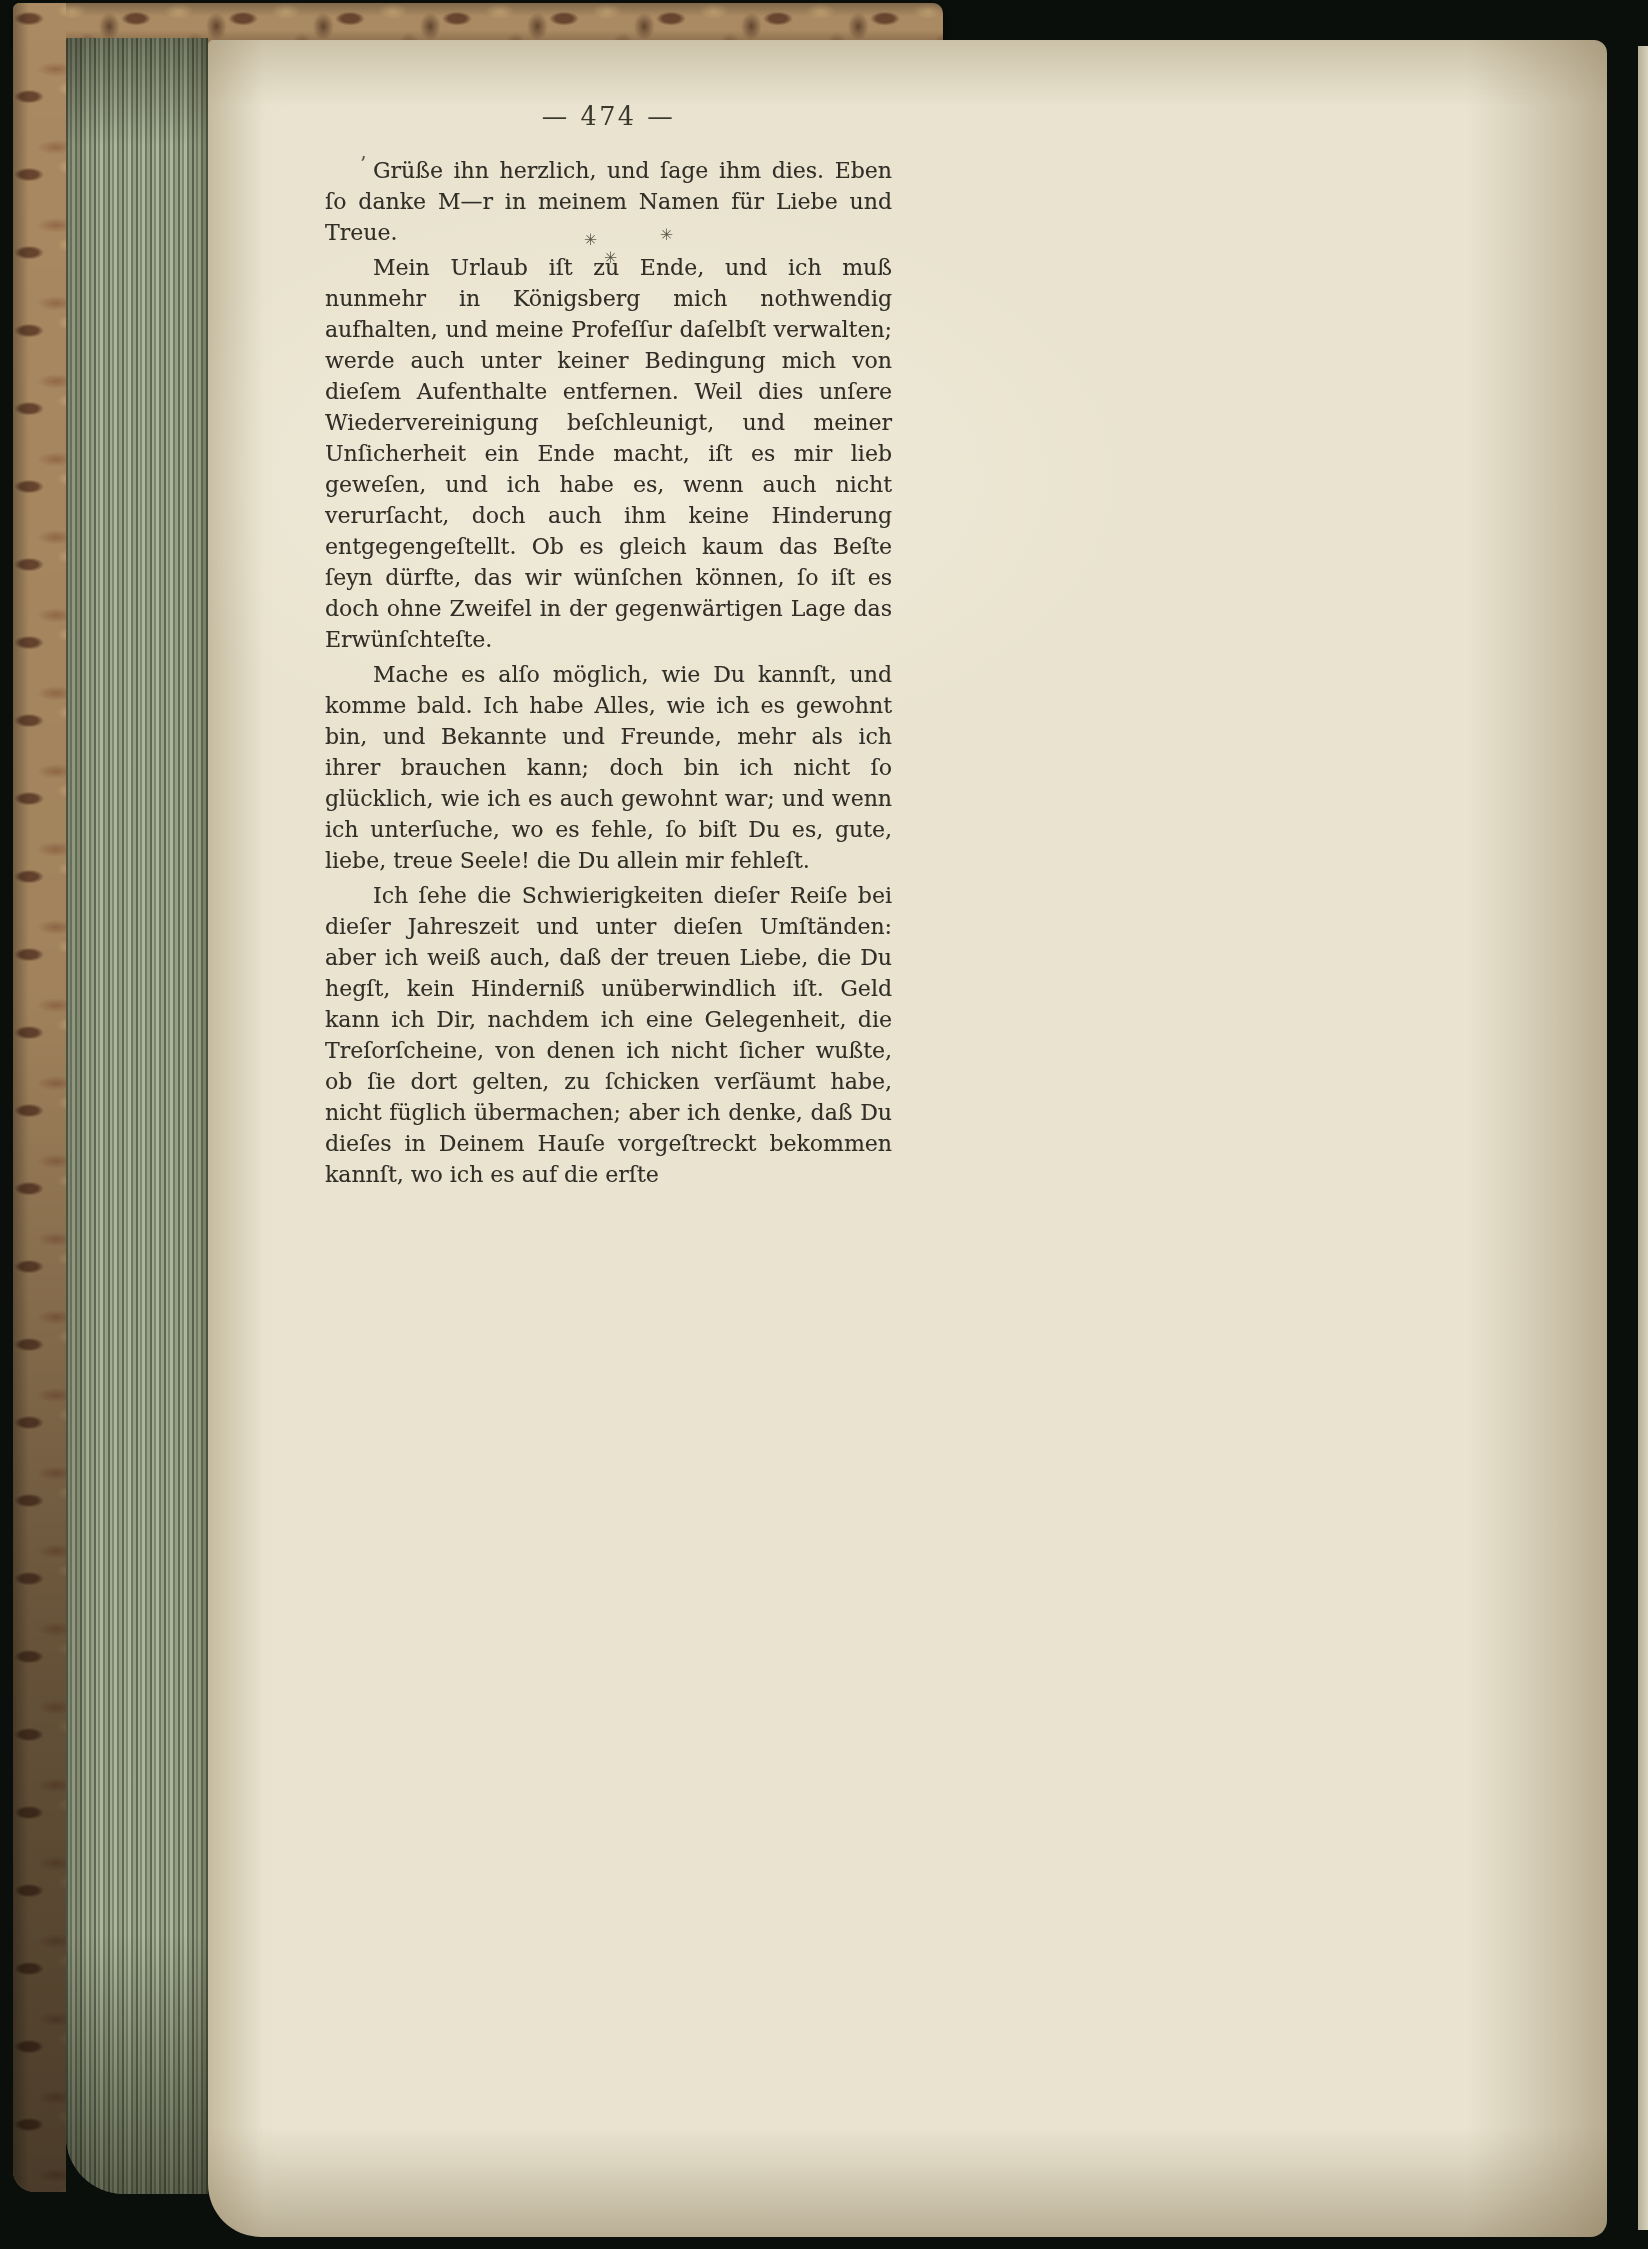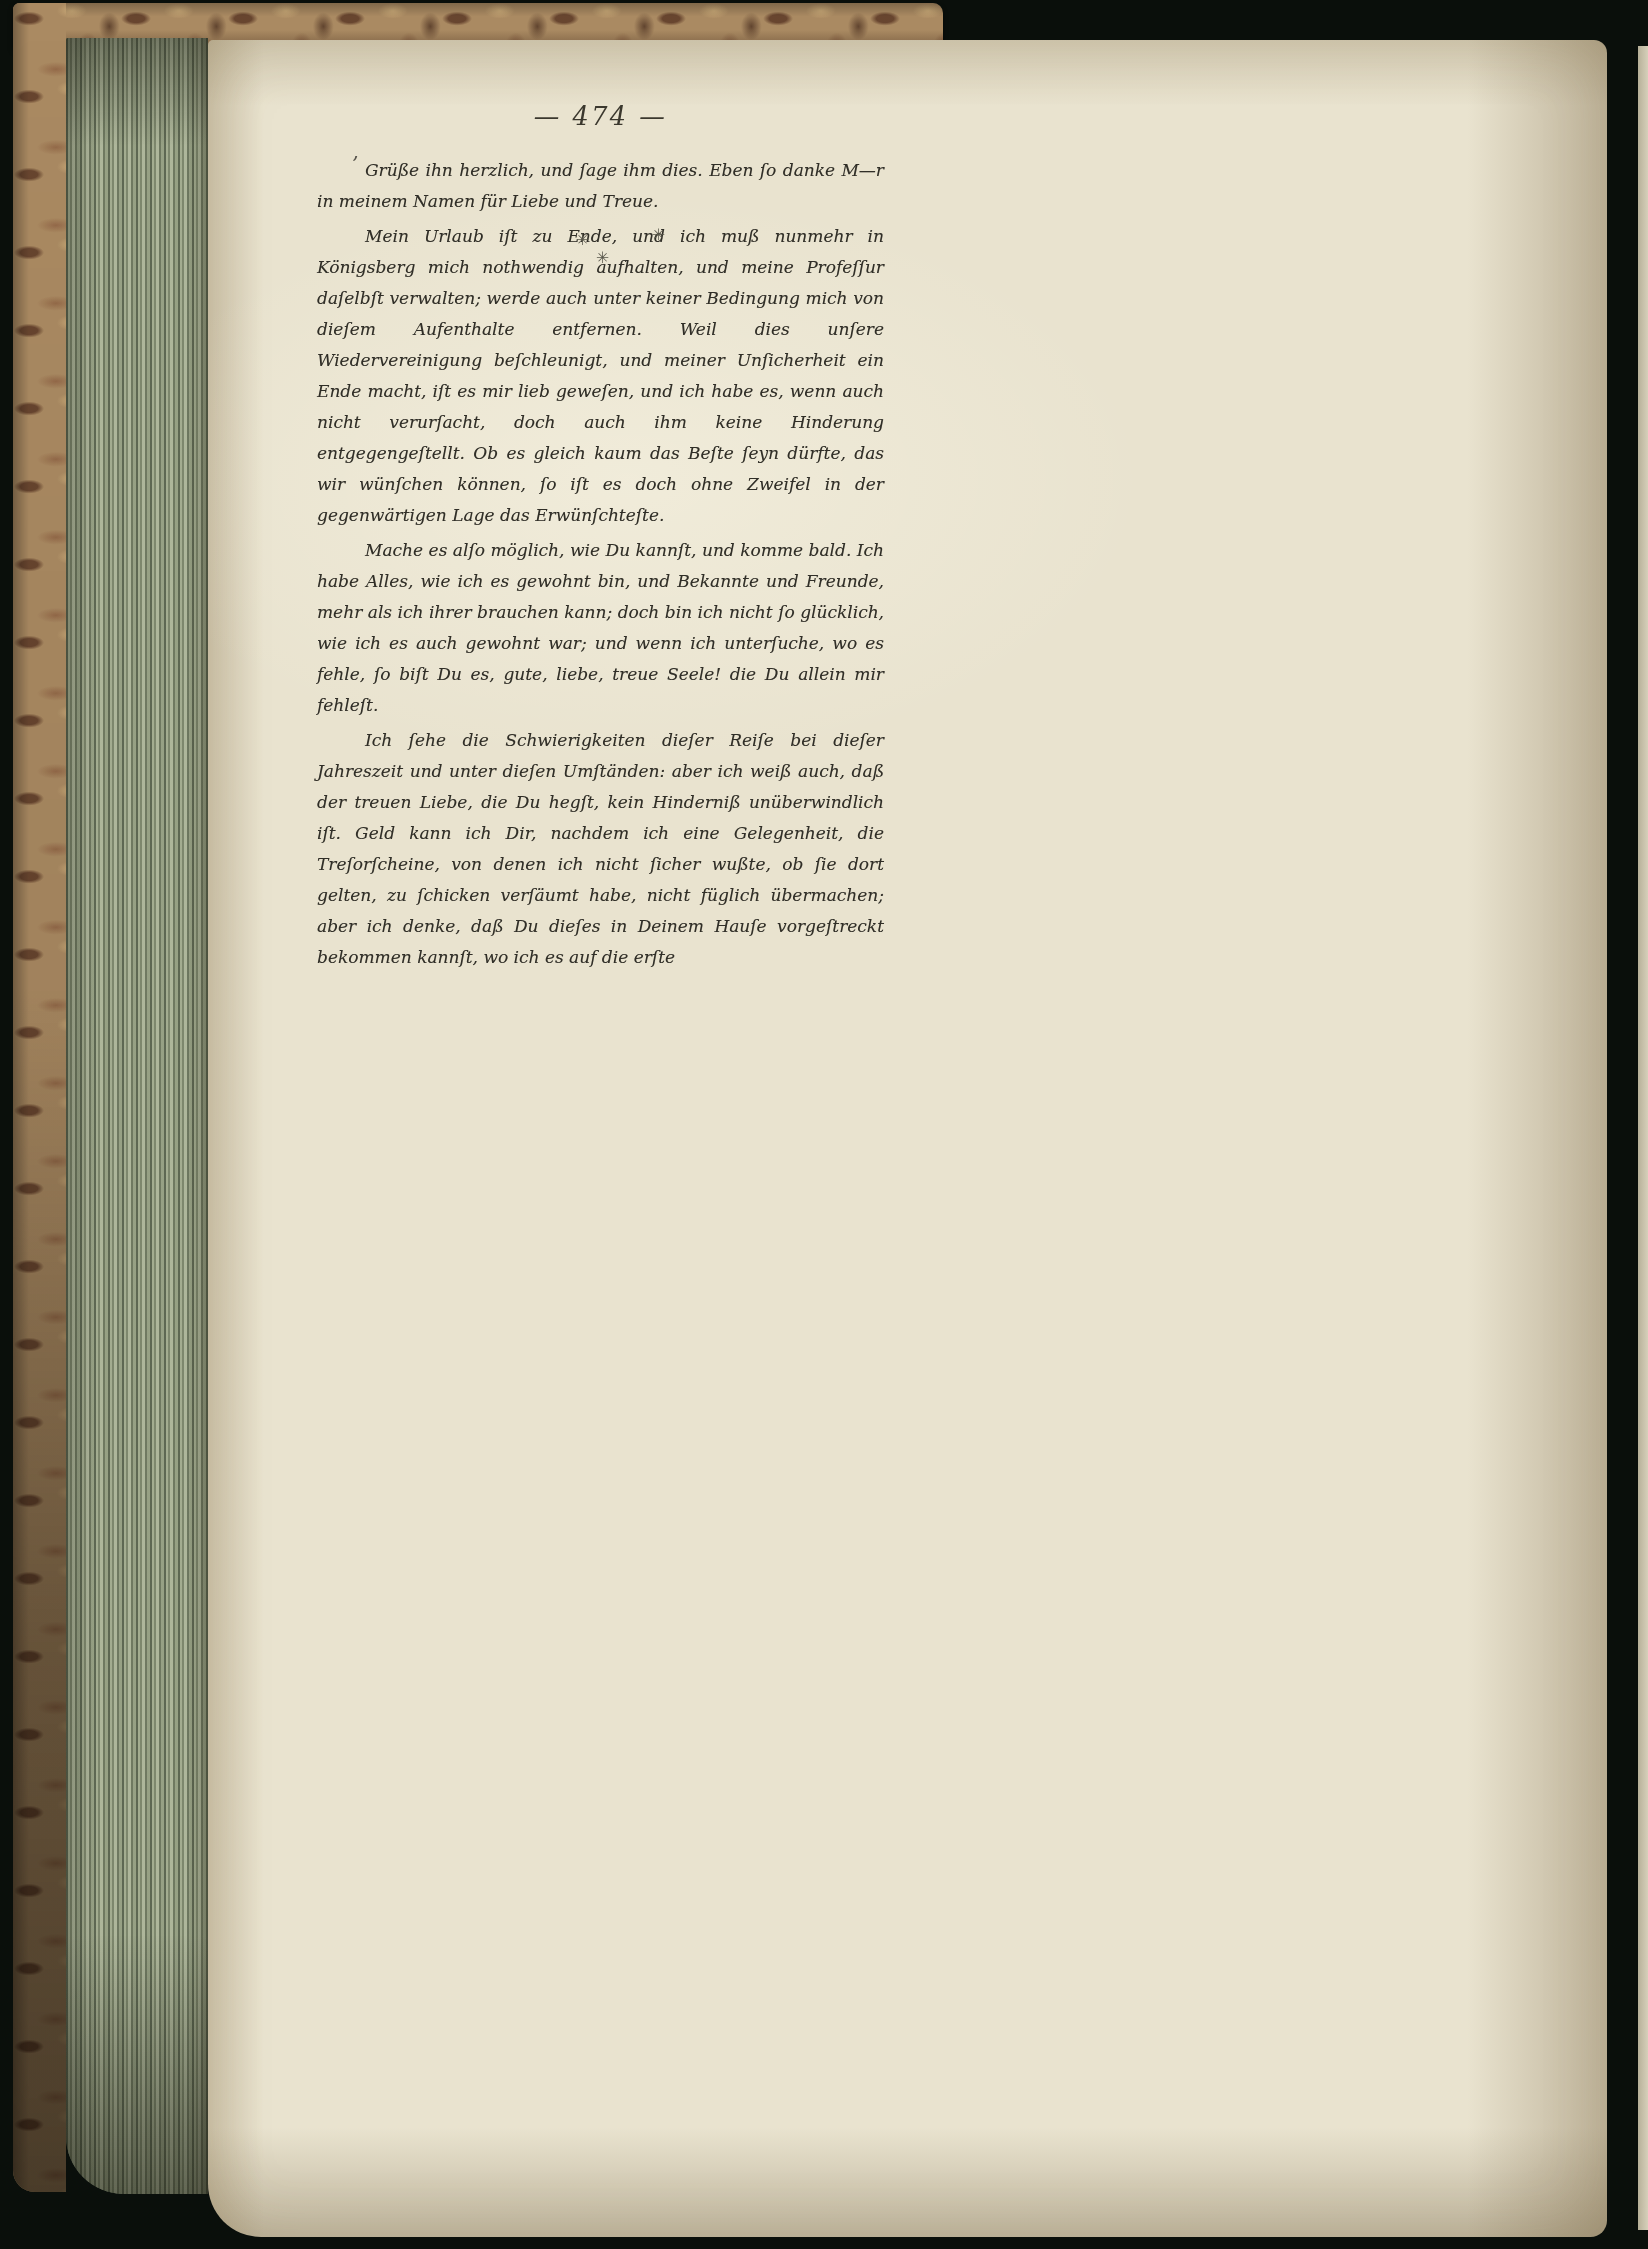--- a/index.html
+++ b/index.html
@@ -83,36 +83,35 @@
   }
 
   
   .next-page {
     position: absolute; left: 1638px; top: 46px;
     width: 10px; height: 2184px;
     background: linear-gradient(90deg, #b7b099, #d6d0ba);
   }
 
   .text-block {
-    position: absolute; left: 109px; top: 61px;
+    position: absolute; left: 117px; top: 61px;
     width: 567px;
     color: #302e27;
-    font-style: italic;
   }
 
   .page-number {
     text-align: center;
     font-size: 25.5px; line-height: 31px;
     letter-spacing: 2.5px;
     color: #3b382e;
     margin: 0 0 23px 0;
   }
 
   .para {
-    font-size: 17px; line-height: 31px;
+    font-size: 22px; line-height: 31px;
     text-align: justify;
     text-indent: 48px;
     margin: 0;
     text-shadow: 0.2px 0.2px 0 rgba(48,46,39,0.3);
   }
 
   .date-line {
     font-size: 21.4px; line-height: 28px;
     text-align: right;
     padding-right: 15px;

